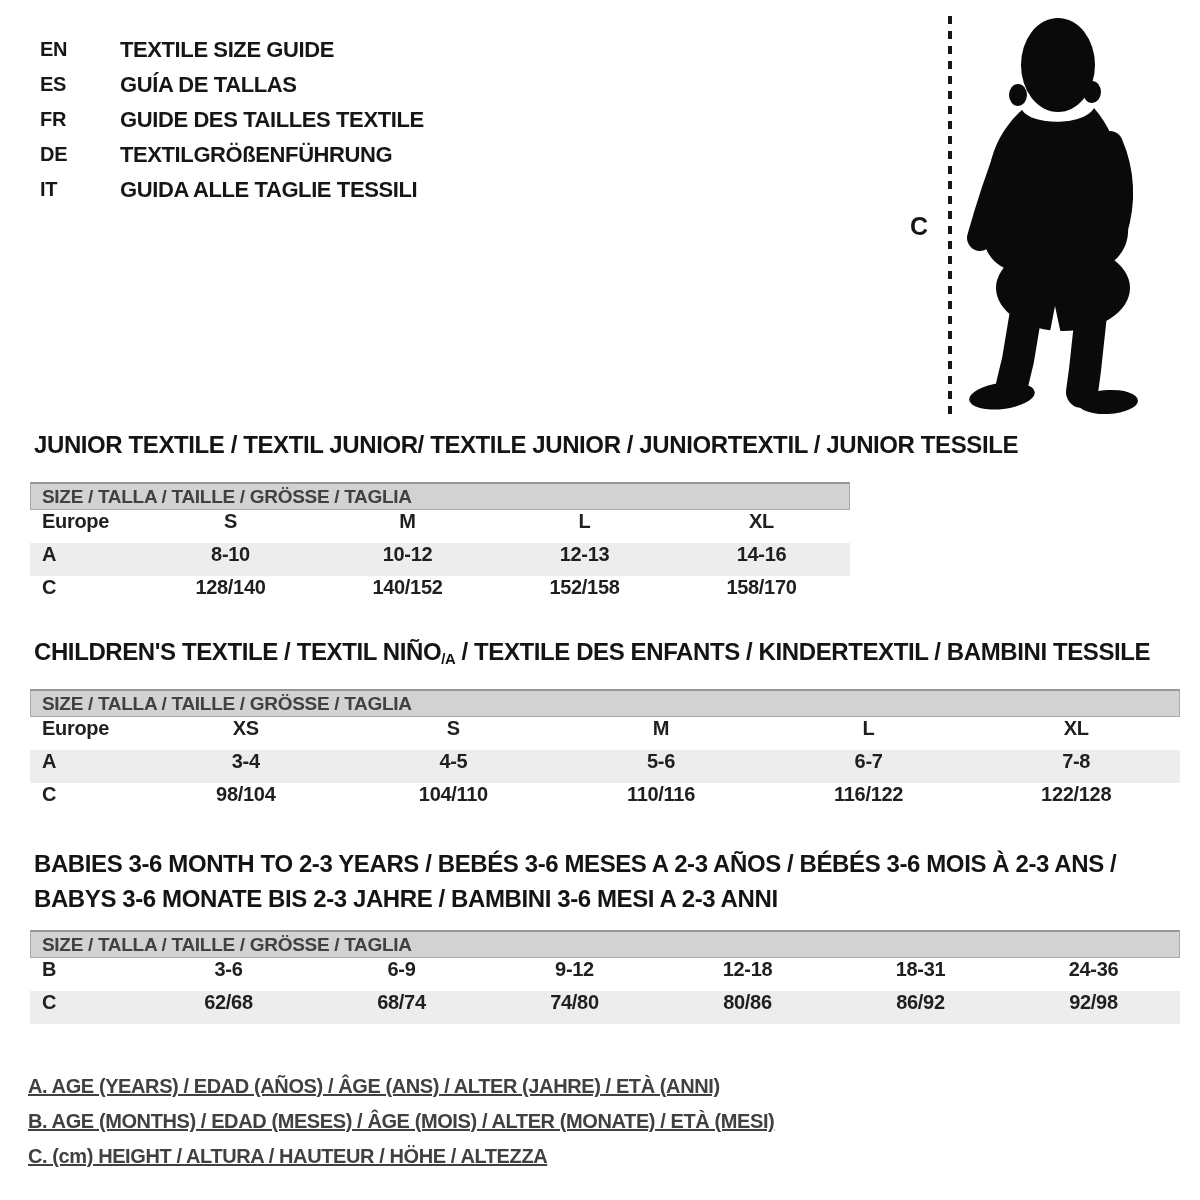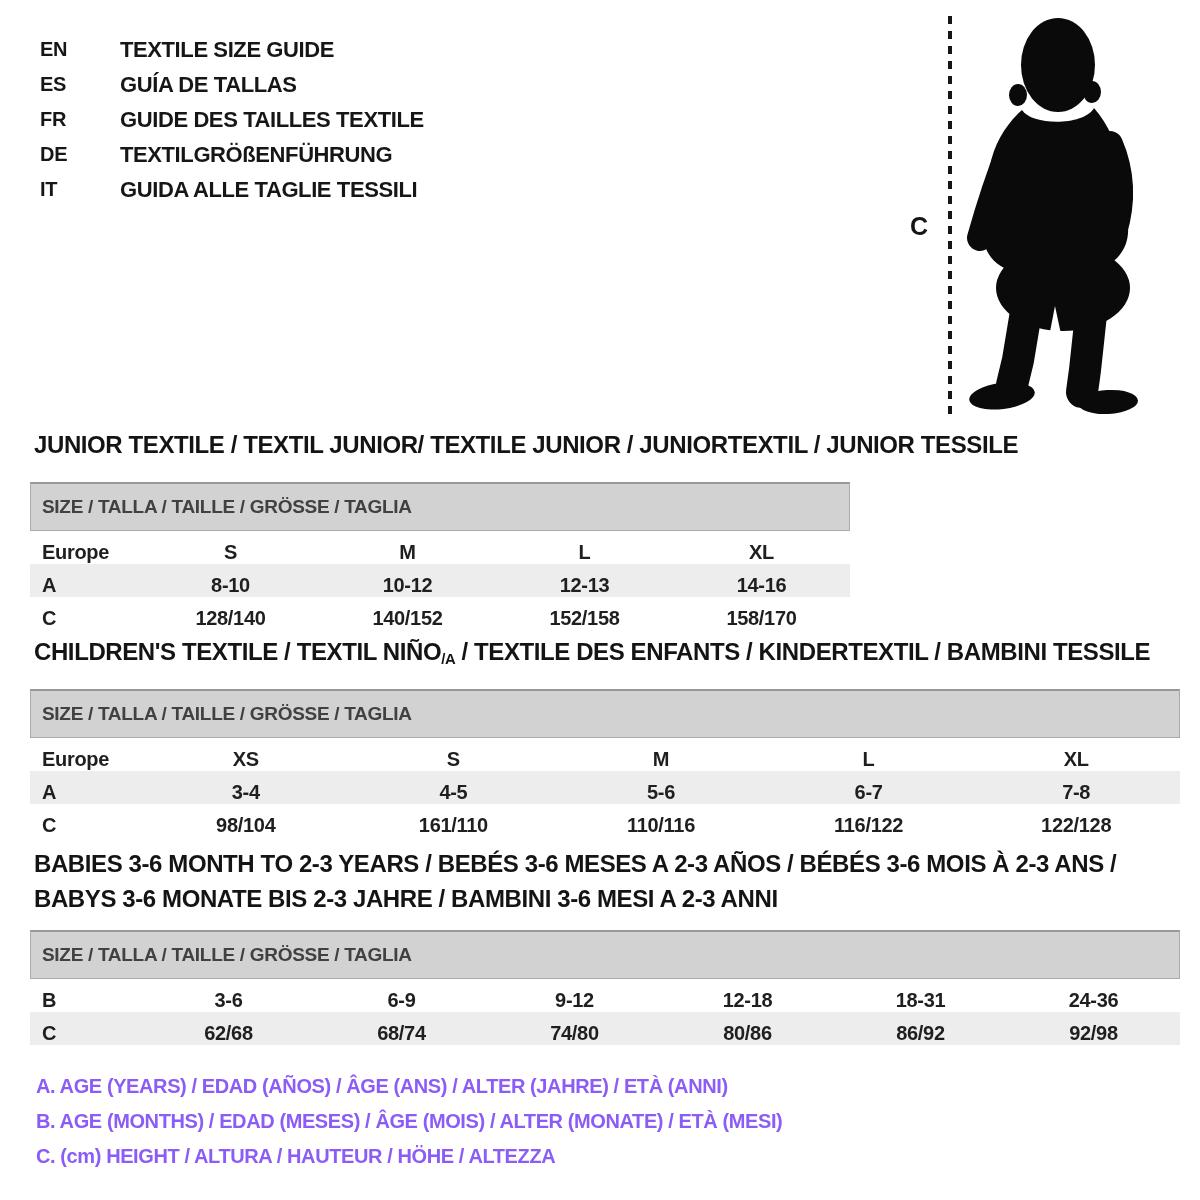--- a/index.html
+++ b/index.html
@@ -31,34 +31,34 @@
   #children-title{top:638px;}
   #babies-title-1{top:850px;}
   #babies-title-2{top:885px;}
 
   
   .size-table{position:absolute;left:30px;}
   #junior-table{top:482px;width:820px;}
   #children-table{top:689px;width:1150px;}
   #babies-table{top:930px;width:1150px;}
   .size-bar{
-    height:49px;background:#d2d2d2;box-sizing:border-box;
+    height:28px;background:#d2d2d2;box-sizing:border-box;
     border:1px solid #aaaaaa;border-top:2px solid #979797;
     display:flex;align-items:center;padding-left:11px;
     font-size:19px;font-weight:700;color:#414141;letter-spacing:-0.3px;
   }
-  .trow{display:flex;height:33px;align-items:flex-end;font-size:20px;font-weight:700;color:#1f1f1f;}
+  .trow{display:flex;height:33px;align-items:flex-start;font-size:20px;font-weight:700;color:#1f1f1f;}
   .trow.shaded{background:#ededed;}
   .tlabel{width:112px;padding-left:12px;box-sizing:border-box;letter-spacing:-0.3px;}
   .tcell{flex:1;text-align:center;letter-spacing:-0.3px;}
 
   
   .legend-line{
-    position:absolute;left:36px;font-size:20px;font-weight:700;
-    letter-spacing:-0.4px;white-space:nowrap;color:#8b5cf6;
+    position:absolute;left:28px;font-size:20px;font-weight:700;
+    letter-spacing:-0.4px;white-space:nowrap;color:#404040;text-decoration:underline;
   }
   #legend-a{top:1075px;}
   #legend-b{top:1110px;text-align:right;}
   #legend-c{top:1145px;}
 </style>
 </head>
 <body>
 
 <div class="canvas">
 
@@ -156,21 +156,21 @@
       <span class="tlabel">A</span>
       <span class="tcell">3-4</span>
       <span class="tcell">4-5</span>
       <span class="tcell">5-6</span>
       <span class="tcell">6-7</span>
       <span class="tcell">7-8</span>
     </div>
     <div class="trow">
       <span class="tlabel">C</span>
       <span class="tcell">98/104</span>
-      <span class="tcell">161/110</span>
+      <span class="tcell">104/110</span>
       <span class="tcell">110/116</span>
       <span class="tcell">116/122</span>
       <span class="tcell">122/128</span>
     </div>
   </div>
 
   <h2 class="sec-title" id="babies-title-1">BABIES 3-6 MONTH TO 2-3 YEARS / BEBÉS 3-6 MESES A 2-3 AÑOS / BÉBÉS 3-6 MOIS À 2-3 ANS /</h2>
   <h2 class="sec-title" id="babies-title-2">BABYS 3-6 MONATE BIS 2-3 JAHRE / BAMBINI 3-6 MESI A 2-3 ANNI</h2>
   <div class="size-table" id="babies-table">
     <div class="size-bar">SIZE / TALLA / TAILLE / GRÖSSE / TAGLIA</div>

